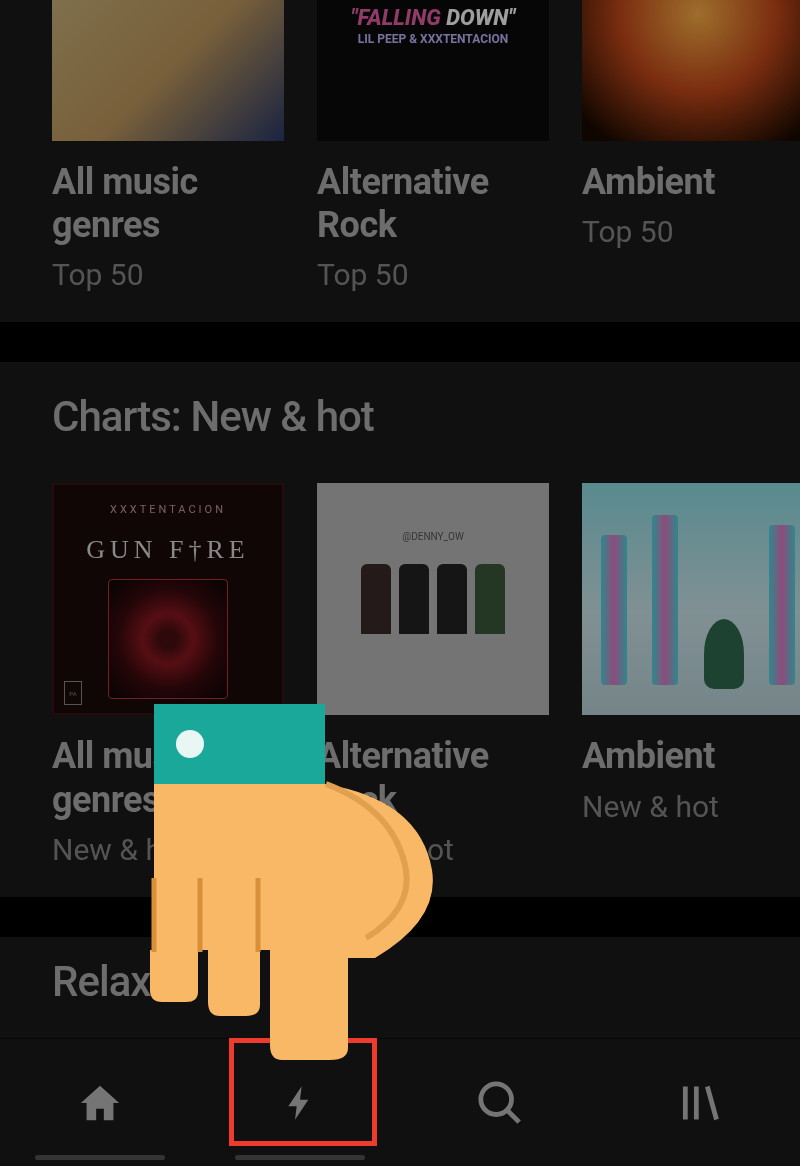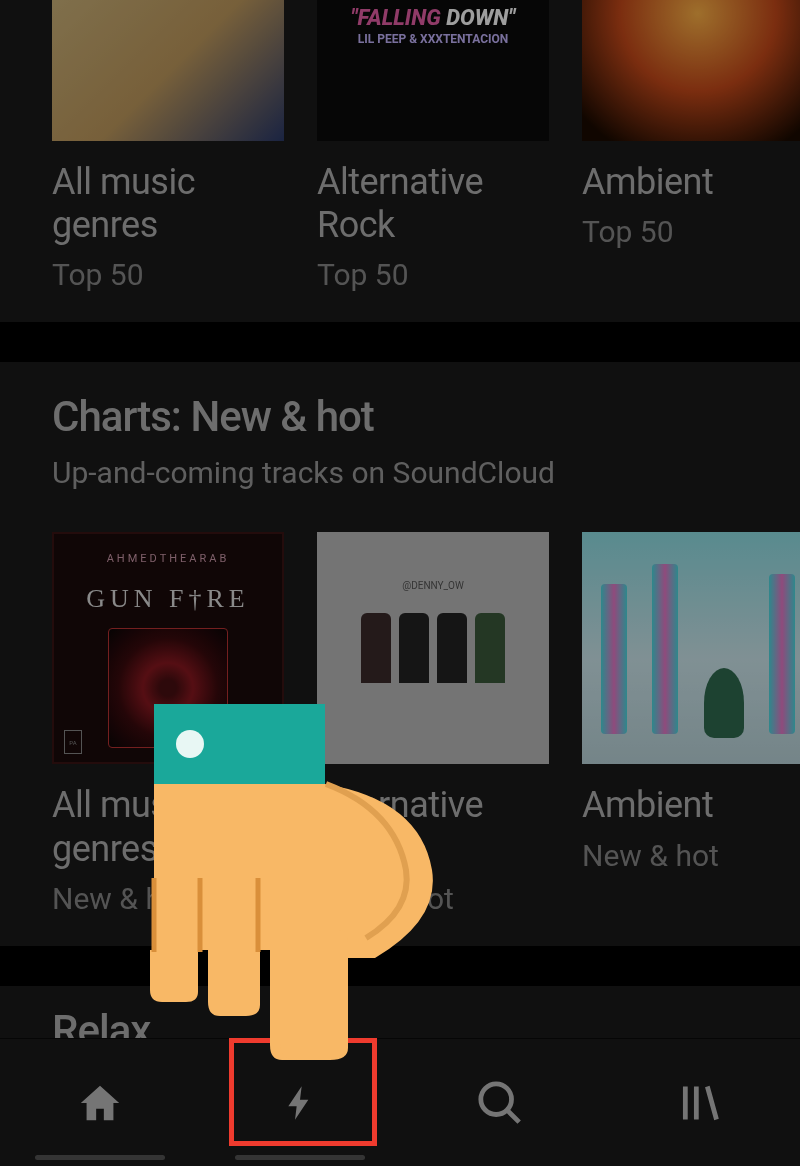--- a/index.html
+++ b/index.html
@@ -45,21 +45,21 @@
   .cover-square {
     width: 232px;
     height: 232px;
     background: #333;
     position: relative;
     overflow: hidden;
   }
   .card-title {
     color: #b0b0b0;
     font-size: 36px;
-    font-weight: 400;
+    font-weight: 700;
     margin-top: 20px;
     line-height: 1.2;
     letter-spacing: -0.5px;
   }
   .card-sub {
     color: #888;
     font-size: 30px;
     margin-top: 10px;
   }
   .section-divider { height: 40px; background: #000; }
@@ -173,26 +173,25 @@
         <div class="card-sub">Top 50</div>
       </div>
     </div>
   </div>
 
   <div class="section-divider"></div>
 
   <div class="section">
     <div class="section-header">
       <div class="section-title">Charts: New &amp; hot</div>
-      <div class="section-sub">Up-and-coming tracks on SoundCloud</div>
     </div>
     <div class="hscroll" style="margin-top:28px;">
       <div class="card">
         <div class="cover-square cq1">
-          <div class="tt">AHMEDTHEARAB</div>
+          <div class="tt">XXXTENTACION</div>
           <div class="gf">GUN F†RE</div>
           <div class="rose"></div>
           <div class="pa">PA</div>
         </div>
         <div class="card-title">All music genres</div>
         <div class="card-sub">New &amp; hot</div>
       </div>
       <div class="card">
         <div class="cover-square cq2">
           <div class="tag">@DENNY_OW</div>

